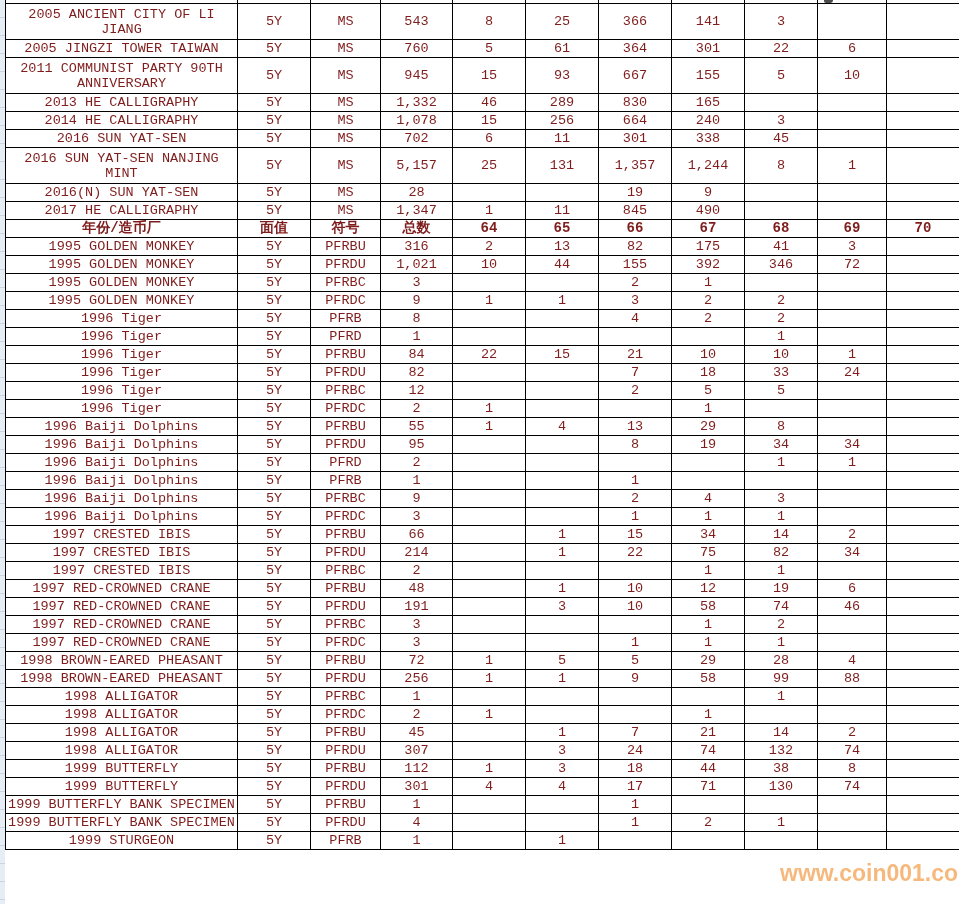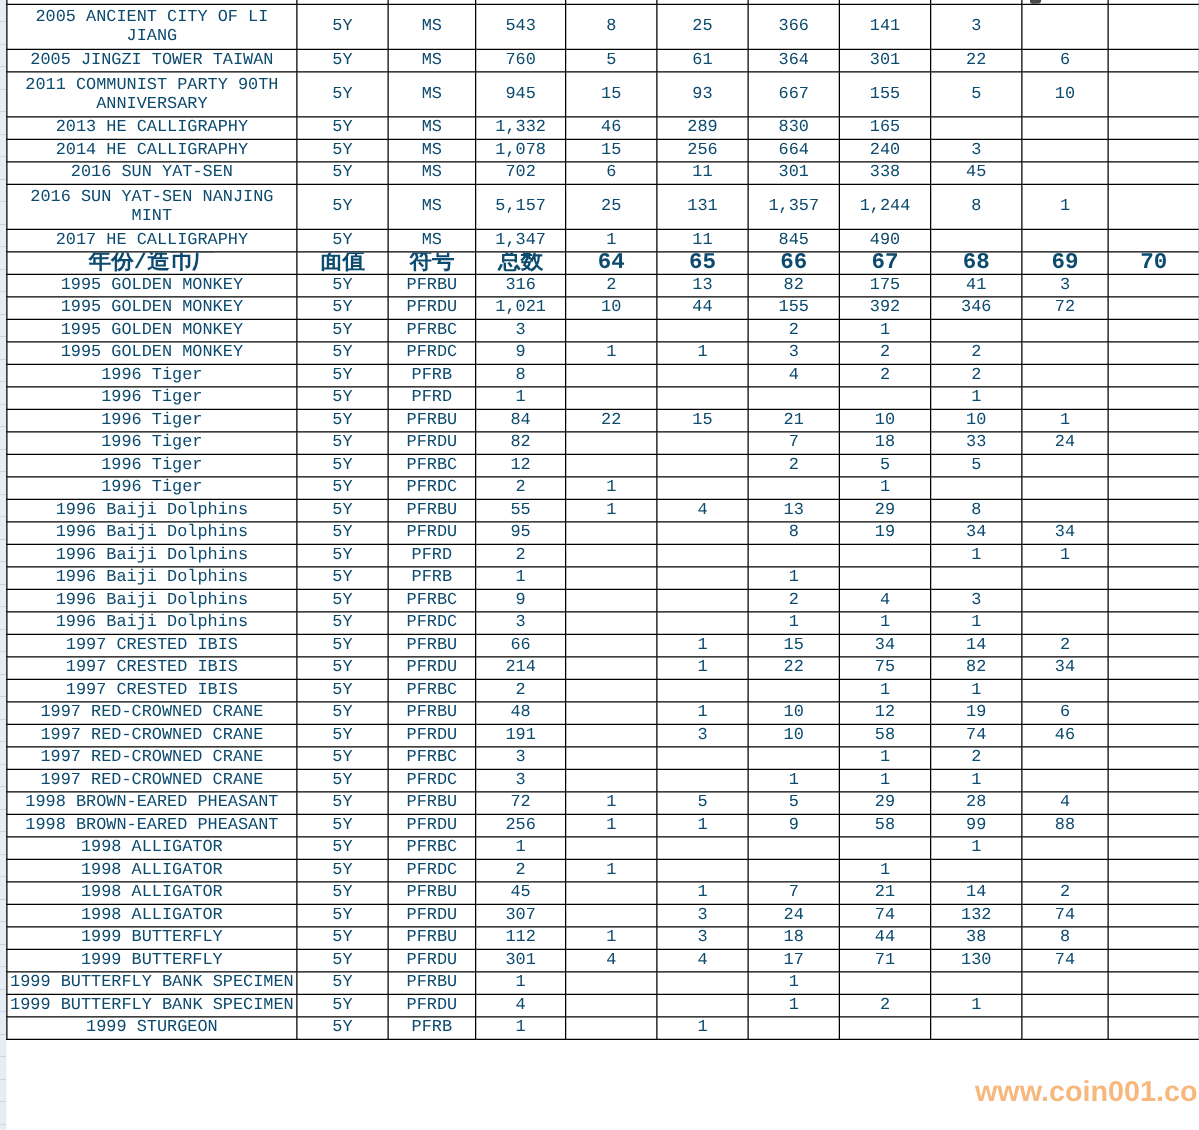--- a/index.html
+++ b/index.html
@@ -10,36 +10,36 @@
   }
   .sheet{position:relative;width:959px;height:904px;background:#ffffff;overflow:hidden;}
   .edge-strip{
     position:absolute;left:0;top:0;width:5px;height:904px;
     background:#e7edf5;
     background-image:repeating-linear-gradient(to bottom, #e7edf5 0px, #e7edf5 17px, #c9d5e3 17px, #c9d5e3 18px);
   }
   table.grid{
     position:absolute;left:5px;top:0;
     width:954px;table-layout:fixed;border-collapse:collapse;
-    font-size:13.5px;color:#0c4a6e;
+    font-size:13.5px;color:#7f1d1d;
   }
   table.grid td{
     border:1px solid #000;
     padding:0 1px;
     text-align:center;vertical-align:middle;
     line-height:15px;
     background:#fff;
     overflow:hidden;
     word-wrap:break-word;
   }
   tr.row{height:18px;}
   tr.tall{height:36px;}
   tr.sliver{height:3px;}
   tr.sliver td{border-top:none;height:3px;}
-  tr.header td{font-weight:bold;font-size:18px;}
+  tr.header td{font-weight:bold;font-size:14px;}
   .watermark{
     position:absolute;left:780px;top:860px;
     font-family:"Liberation Sans","DejaVu Sans",sans-serif;
     font-weight:bold;font-size:23px;letter-spacing:0px;
     white-space:nowrap;
     pointer-events:none;
   }
   .clipped-glyph{
     position:absolute;left:824px;top:0;width:9px;height:3px;
     background:#4a4a4a;border-radius:0 0 3px 2px;
@@ -163,20 +163,33 @@
           <td>5,157</td>
           <td>25</td>
           <td>131</td>
           <td>1,357</td>
           <td>1,244</td>
           <td>8</td>
           <td>1</td>
           <td></td>
         </tr>
         <tr class="row">
+          <td>2016(N) SUN YAT-SEN</td>
+          <td>5Y</td>
+          <td>MS</td>
+          <td>28</td>
+          <td></td>
+          <td></td>
+          <td>19</td>
+          <td>9</td>
+          <td></td>
+          <td></td>
+          <td></td>
+        </tr>
+        <tr class="row">
           <td>2017 HE CALLIGRAPHY</td>
           <td>5Y</td>
           <td>MS</td>
           <td>1,347</td>
           <td>1</td>
           <td>11</td>
           <td>845</td>
           <td>490</td>
           <td></td>
           <td></td>

